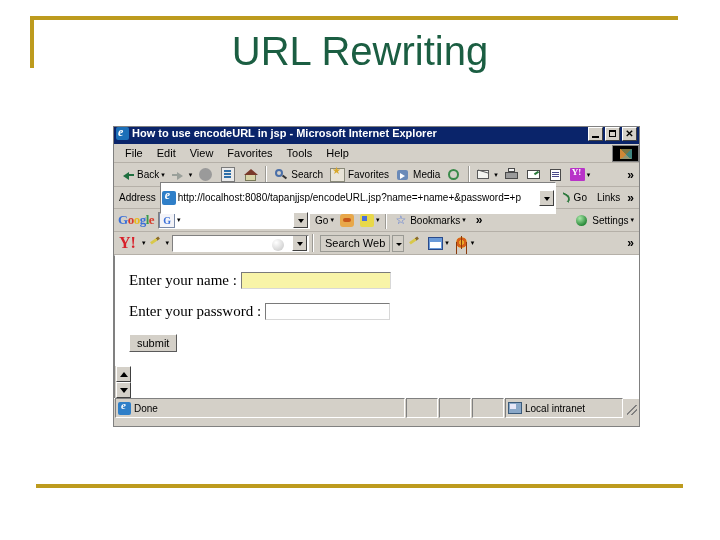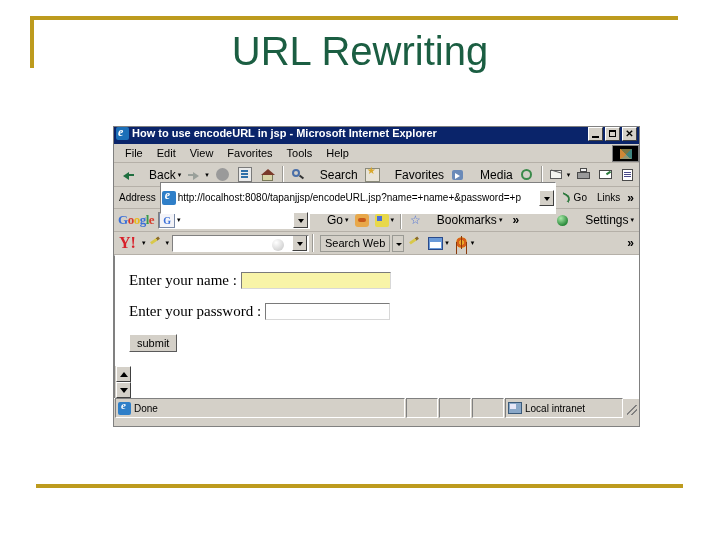--- a/index.html
+++ b/index.html
@@ -223,22 +223,22 @@
   .tb-btn {
     display: flex;
     align-items: center;
     padding: 1px 3px;
     font-size: 10px;
     color: #000;
     height: 21px;
     box-sizing: border-box;
   }
   .tb-label {
-    margin-left: 14px;
-    font-size: 12px;
+    margin-left: 2px;
+    font-size: 10px;
   }
   .tb-sep {
     width: 1px;
     height: 18px;
     background: #9c9a94;
     border-right: 1px solid #ffffff;
     margin: 0 3px;
     flex: 0 0 auto;
   }
   .tb-caret {

